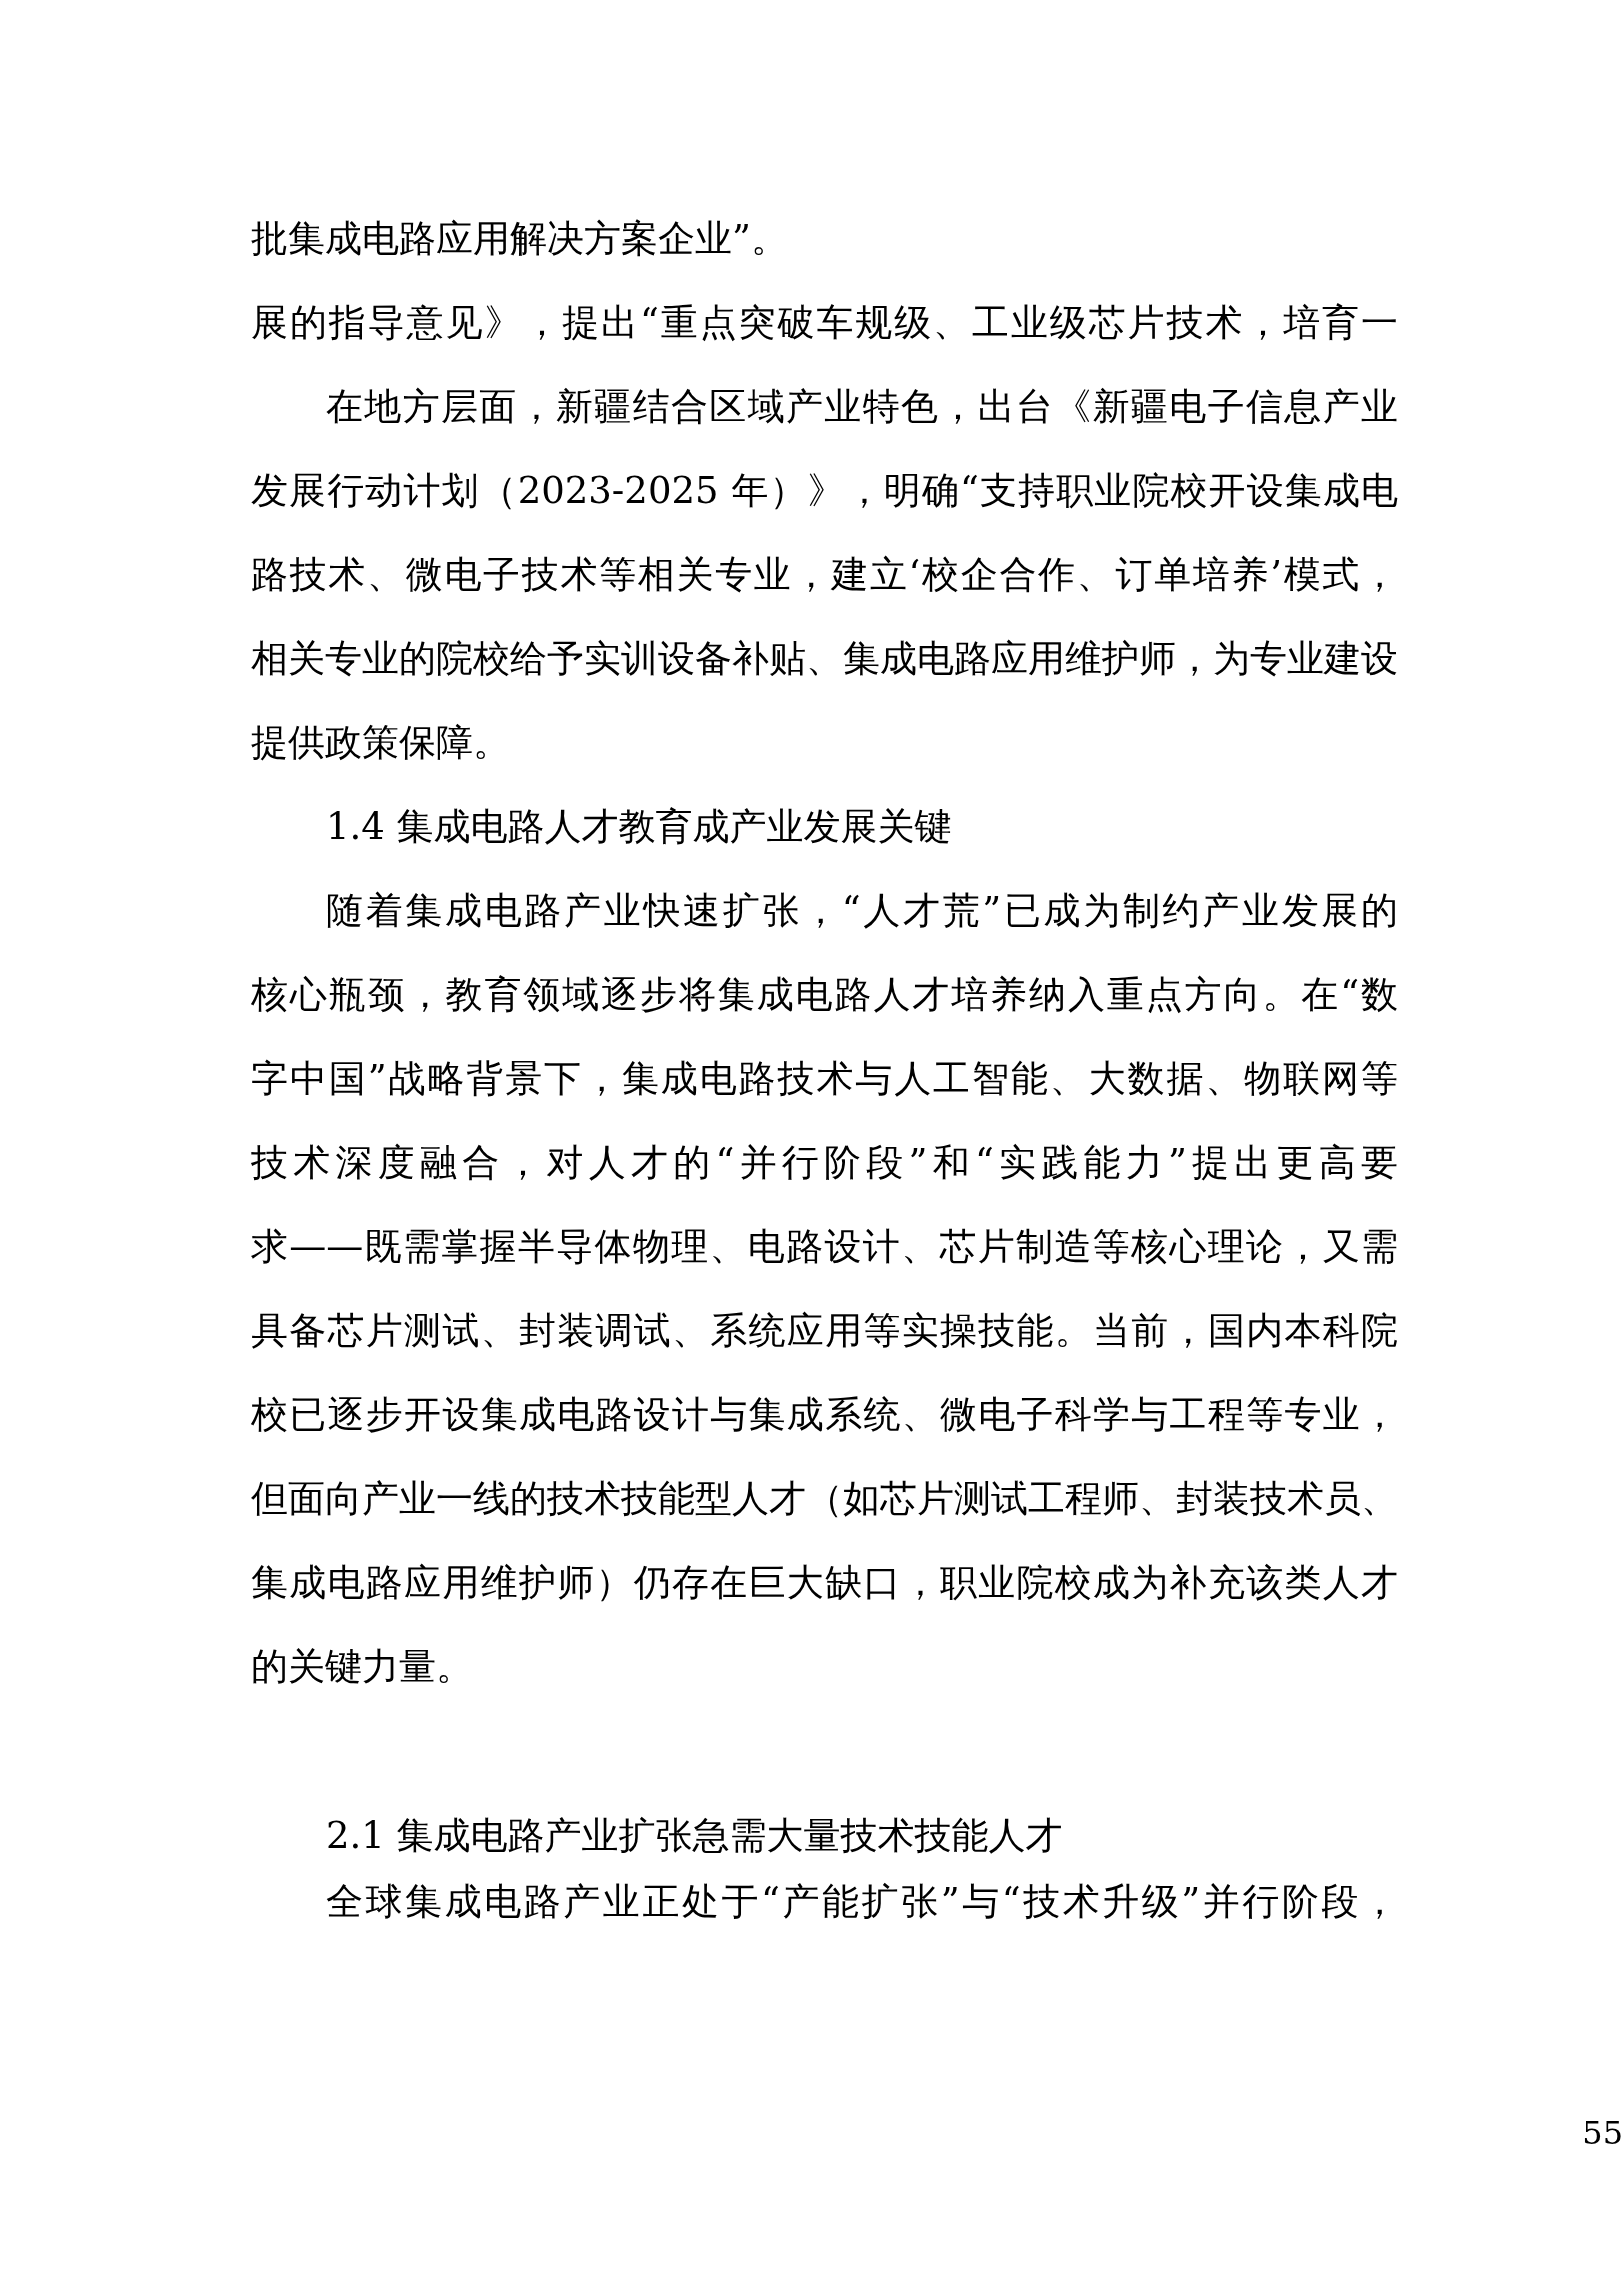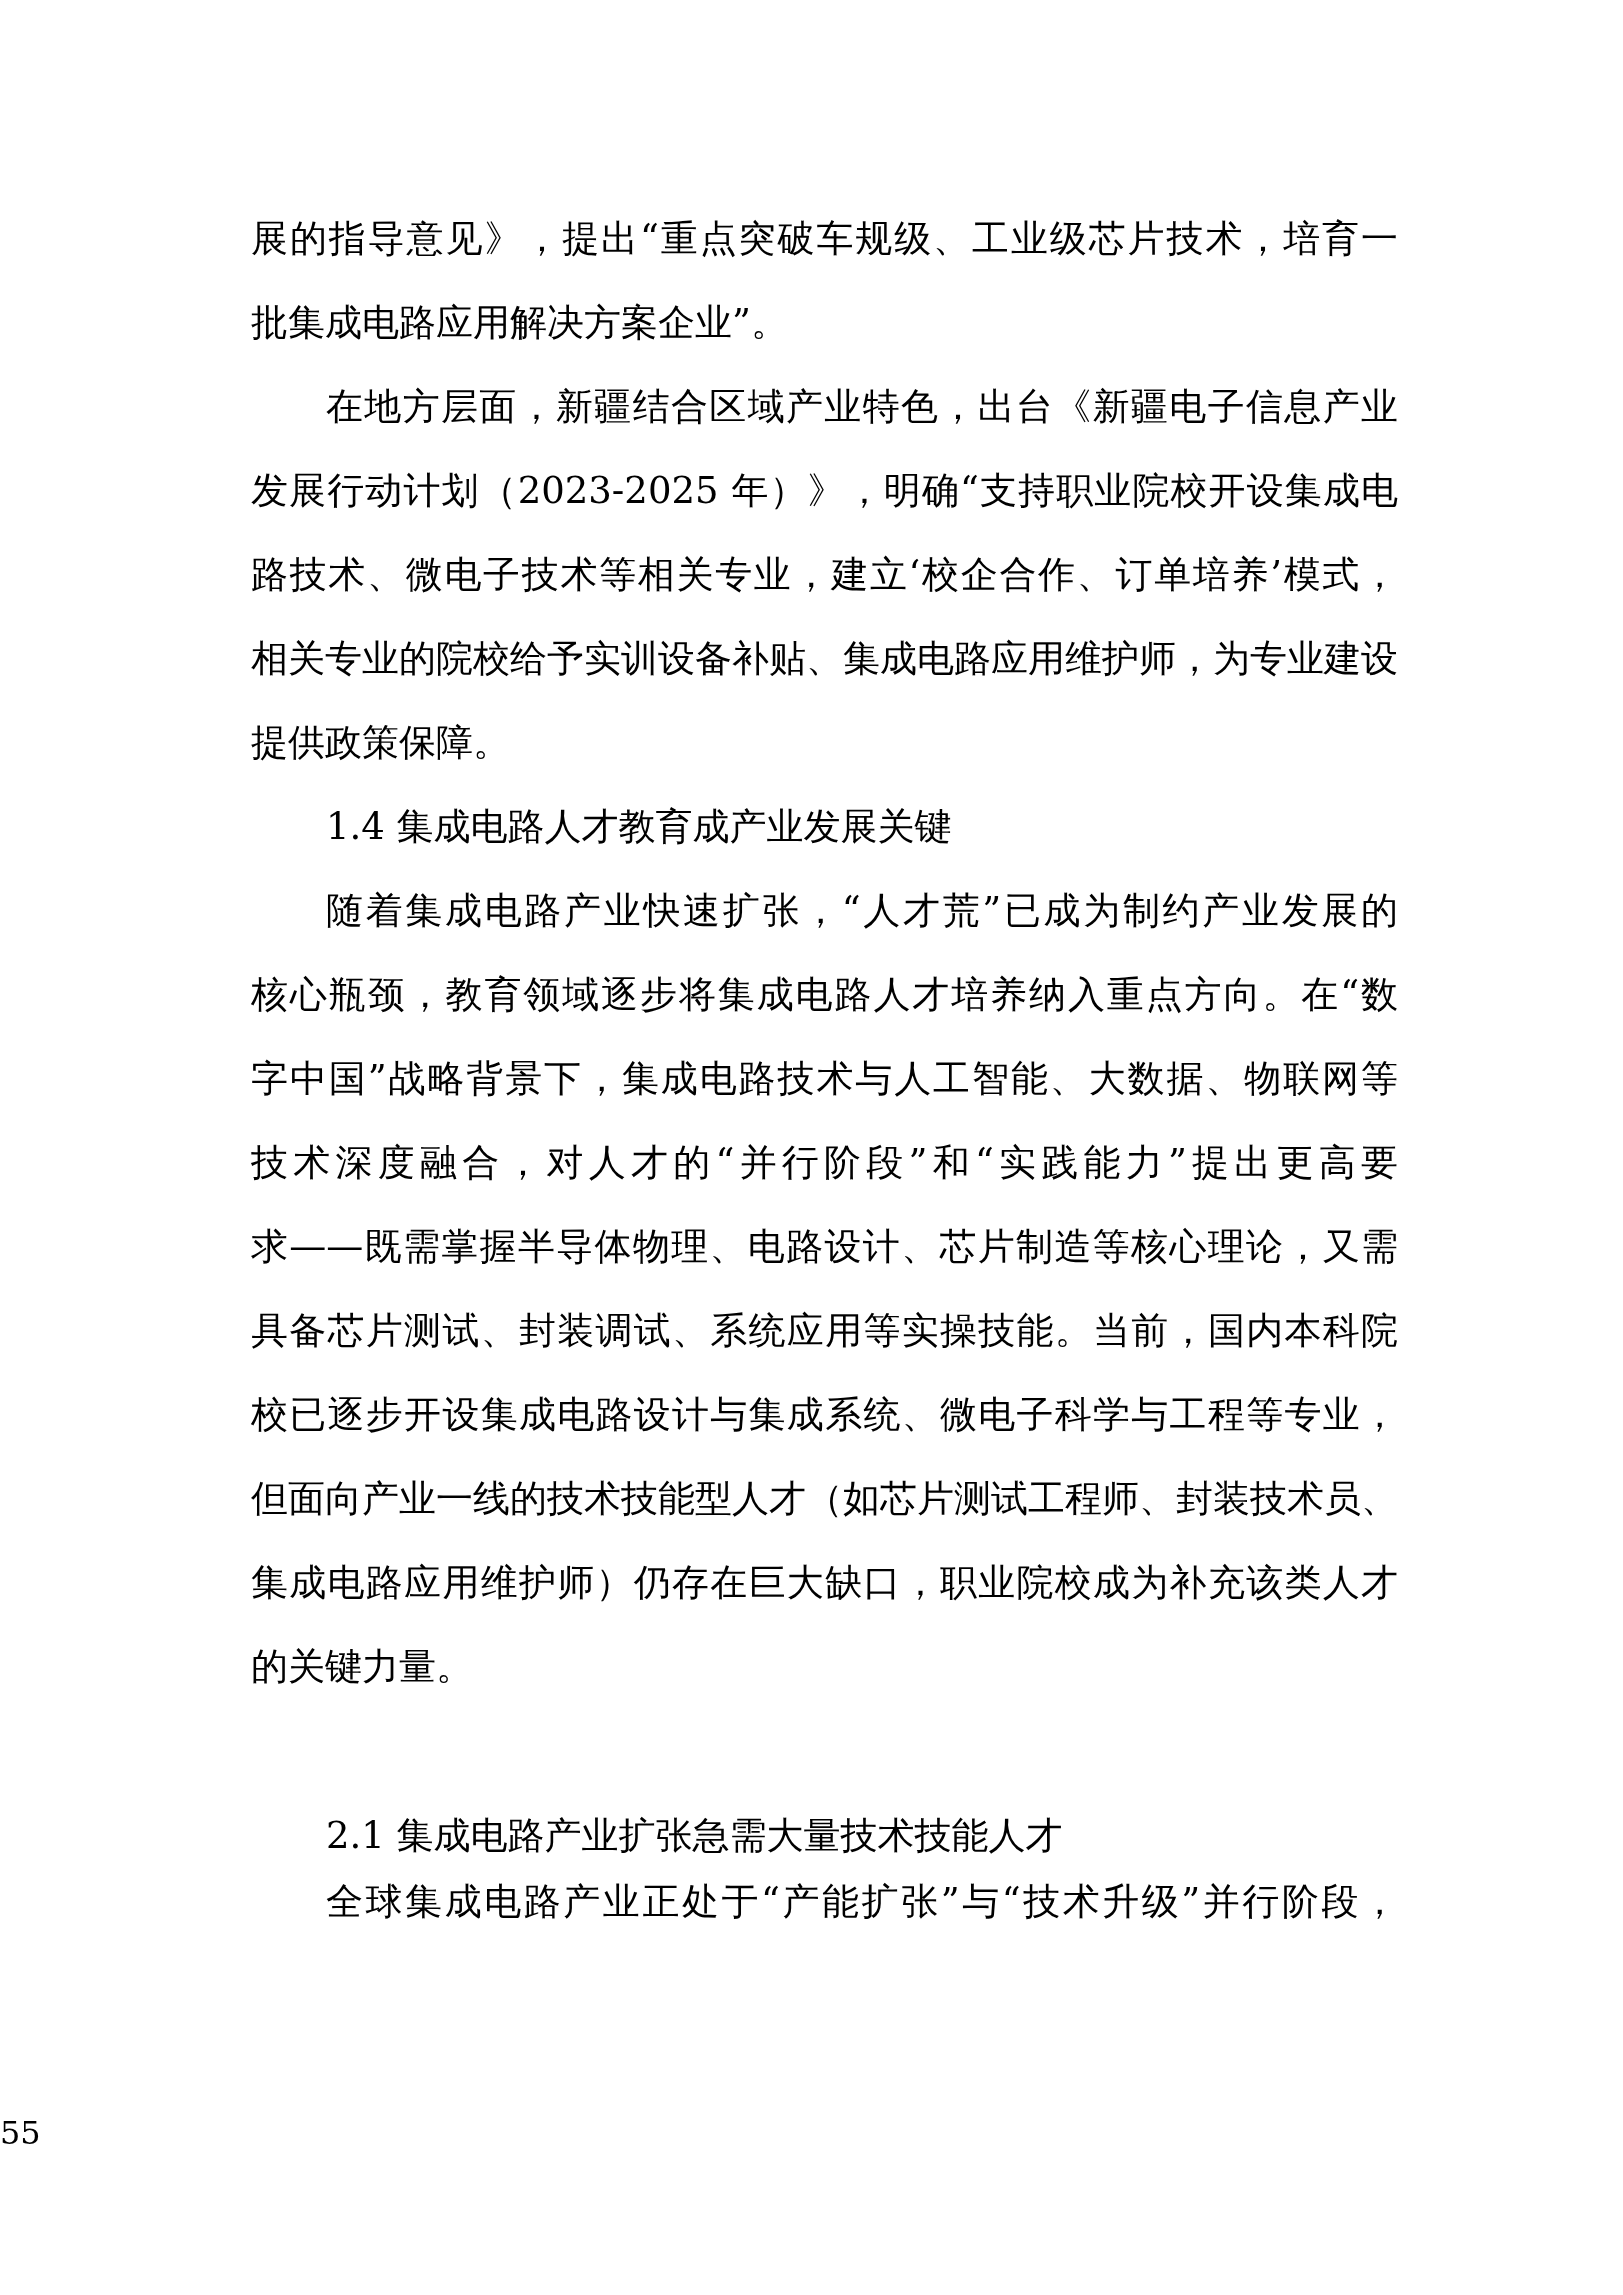--- a/index.html
+++ b/index.html
@@ -48,33 +48,33 @@
   }
   .section .line {
     height: 66px;
     line-height: 66px;
   }
   .page-number {
     position: absolute;
     top: 2102px;
     left: 0;
     width: 100%;
-    text-align: left;
+    text-align: right;
     font-size: 32px;
     line-height: 63px;
   }
 </style>
 </head>
 <body>
 
 <div class="page">
   <div class="content">
     <div id="body-lines">
+        <div class="line">批集成电路应用解决方案企业”。</div>
         <div class="line fill">展的指导意见》，提出“重点突破车规级、工业级芯片技术，培育一</div>
-        <div class="line">批集成电路应用解决方案企业”。</div>
         <div class="line fill indent">在地方层面，新疆结合区域产业特色，出台《新疆电子信息产业</div>
         <div class="line fill">发展行动计划（2023-2025 年）》，明确“支持职业院校开设集成电</div>
         <div class="line fill">路技术、微电子技术等相关专业，建立‘校企合作、订单培养’模式，</div>
         <div class="line fill">相关专业的院校给予实训设备补贴、集成电路应用维护师，为专业建设</div>
         <div class="line">提供政策保障。</div>
         <div class="line indent">1.4 集成电路人才教育成产业发展关键</div>
         <div class="line fill indent">随着集成电路产业快速扩张，“人才荒”已成为制约产业发展的</div>
         <div class="line fill">核心瓶颈，教育领域逐步将集成电路人才培养纳入重点方向。在“数</div>
         <div class="line fill">字中国”战略背景下，集成电路技术与人工智能、大数据、物联网等</div>
         <div class="line fill">技术深度融合，对人才的“并行阶段”和“实践能力”提出更高要</div>

